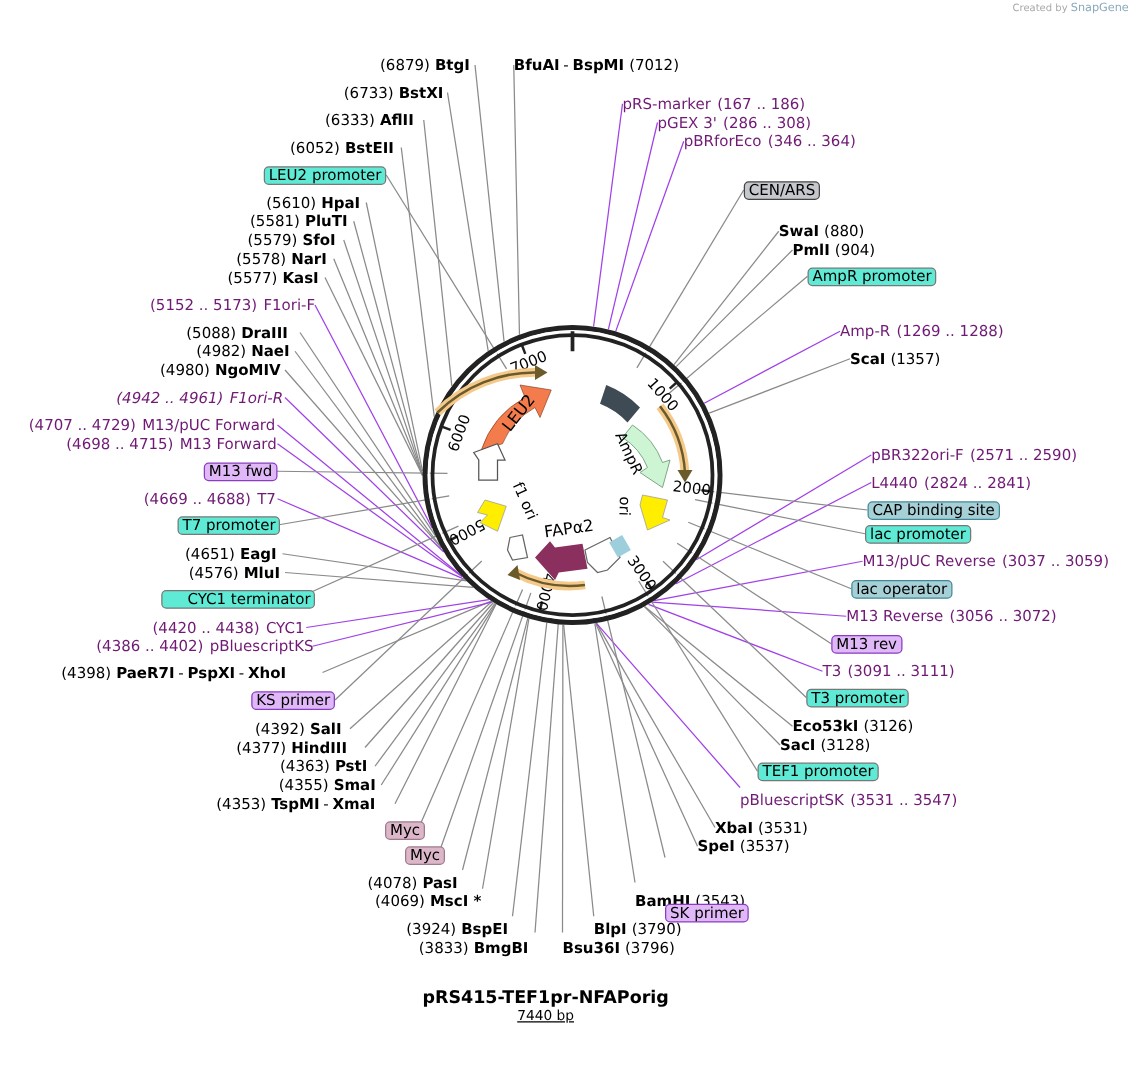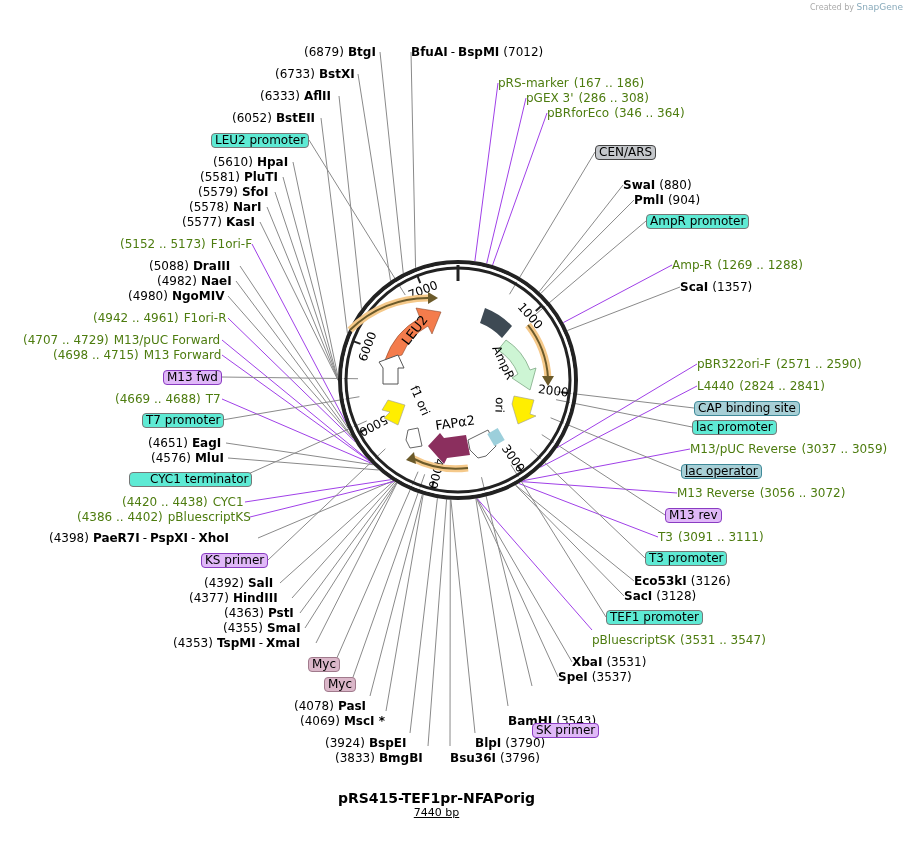--- a/index.html
+++ b/index.html
@@ -2,21 +2,21 @@
 <html><head>
 <meta charset="utf-8">
 <style>
   html,body{margin:0;padding:0;background:#fff;}
   body{width:911px;height:856px;position:relative;overflow:hidden;font-family:"DejaVu Sans","Liberation Sans",sans-serif;font-size:12px;color:#000;}
   #map{position:absolute;left:0;top:0;width:911px;height:856px;}
   .lbl{position:absolute;white-space:nowrap;line-height:14px;font-size:12px;}
   .site .pos{font-weight:normal;margin:0 4px;}
   .site .name{font-weight:bold;}
   .site .sep{font-weight:normal;margin:0 3px;}
-  .primer{color:#4d7c0f;}
+  .primer{color:#701a75;}
   .primer .pos{margin:0 5px;}
   .feat{position:absolute;white-space:nowrap;font-size:12px;line-height:13px;padding:0 3px;border:1px solid #777;border-radius:4px;background:#5eead4;}
   .feat.gray{background:#c4c7cb;border-color:#444;}
   .feat.purple{background:#e0b8f8;border-color:#8a3cc2;}
   .feat.teal{background:#a7cfd6;border-color:#3f8a99;}
   .feat.rose{background:#dbb7c9;border-color:#a07a8c;}
   .title{position:absolute;left:0;width:873px;text-align:center;}
   #title-name{top:790px;font-weight:bold;font-size:14px;}
   #title-len{top:806px;font-size:11px;text-decoration:underline;}
   #brand{position:absolute;right:8px;top:2px;font-size:8px;color:#aaa;}
@@ -196,31 +196,31 @@
     <div class="lbl primer" style="left: 526px; top: 91px;"><span>pGEX 3'</span><span class="pos">(286 .. 308)</span></div>
     <div class="lbl primer" style="left: 547px; top: 106px;"><span>pBRforEco</span><span class="pos">(346 .. 364)</span></div>
     <div class="lbl primer" style="left: 672px; top: 258px;"><span>Amp-R</span><span class="pos">(1269 .. 1288)</span></div>
     <div class="lbl primer" style="left: 697px; top: 357px;"><span>pBR322ori-F</span><span class="pos">(2571 .. 2590)</span></div>
     <div class="lbl primer" style="left: 697px; top: 379px;"><span>L4440</span><span class="pos">(2824 .. 2841)</span></div>
     <div class="lbl primer" style="left: 690px; top: 442px;"><span>M13/pUC Reverse</span><span class="pos">(3037 .. 3059)</span></div>
     <div class="lbl primer" style="left: 677px; top: 486px;"><span>M13 Reverse</span><span class="pos">(3056 .. 3072)</span></div>
     <div class="lbl primer" style="left: 658px; top: 530px;"><span>T3</span><span class="pos">(3091 .. 3111)</span></div>
     <div class="lbl primer" style="left: 592px; top: 633px;"><span>pBluescriptSK</span><span class="pos">(3531 .. 3547)</span></div>
     <div class="lbl primer" style="left: 115px; top: 237px;"><span class="pos">(5152 .. 5173)</span><span>F1ori-F</span></div>
-    <div class="lbl primer" style="left: 88px; top: 311px;"><span class="pos">(4942 .. 4961)</span><span>F1ori-R</span></div>
+    <div class="lbl primer" style="left: 88px; top: 311px; font-style: italic;"><span class="pos">(4942 .. 4961)</span><span>F1ori-R</span></div>
     <div class="lbl primer" style="left: 18px; top: 333px;"><span class="pos">(4707 .. 4729)</span><span>M13/pUC Forward</span></div>
     <div class="lbl primer" style="left: 48px; top: 348px;"><span class="pos">(4698 .. 4715)</span><span>M13 Forward</span></div>
     <div class="lbl primer" style="left: 110px; top: 392px;"><span class="pos">(4669 .. 4688)</span><span>T7</span></div>
     <div class="lbl primer" style="left: 117px; top: 495px;"><span class="pos">(4420 .. 4438)</span><span>CYC1</span></div>
     <div class="lbl primer" style="left: 72px; top: 510px;"><span class="pos">(4386 .. 4402)</span><span>pBluescriptKS</span></div>
     <div class="feat gray" style="left: 595px; top: 145px;">CEN/ARS</div>
     <div class="feat white" style="left: 646px; top: 214px;">AmpR promoter</div>
     <div class="feat teal" style="left: 694px; top: 401px;">CAP binding site</div>
     <div class="feat white" style="left: 692px; top: 420px;">lac promoter</div>
-    <div class="feat teal" style="left: 681px; top: 464px; text-decoration: underline;">lac operator</div>
+    <div class="feat teal" style="left: 681px; top: 464px;">lac operator</div>
     <div class="feat purple" style="left: 665px; top: 508px;">M13 rev</div>
     <div class="feat white" style="left: 645px; top: 551px;">T3 promoter</div>
     <div class="feat white" style="left: 606px; top: 610px;">TEF1 promoter</div>
     <div class="feat purple" style="left: 532px; top: 691px; margin-top: 32px;">SK primer</div>
     <div class="feat white" style="left: 211px; top: 133px;">LEU2 promoter</div>
     <div class="feat purple" style="left: 163px; top: 370px;">M13 fwd</div>
     <div class="feat white" style="left: 142px; top: 413px;">T7 promoter</div>
     <div class="feat white" style="left: 129px; top: 472px; padding-left: 20px;">CYC1 terminator</div>
     <div class="feat purple" style="left: 201px; top: 553px;">KS primer</div>
     <div class="feat rose" style="left: 308px; top: 657px;">Myc</div>

